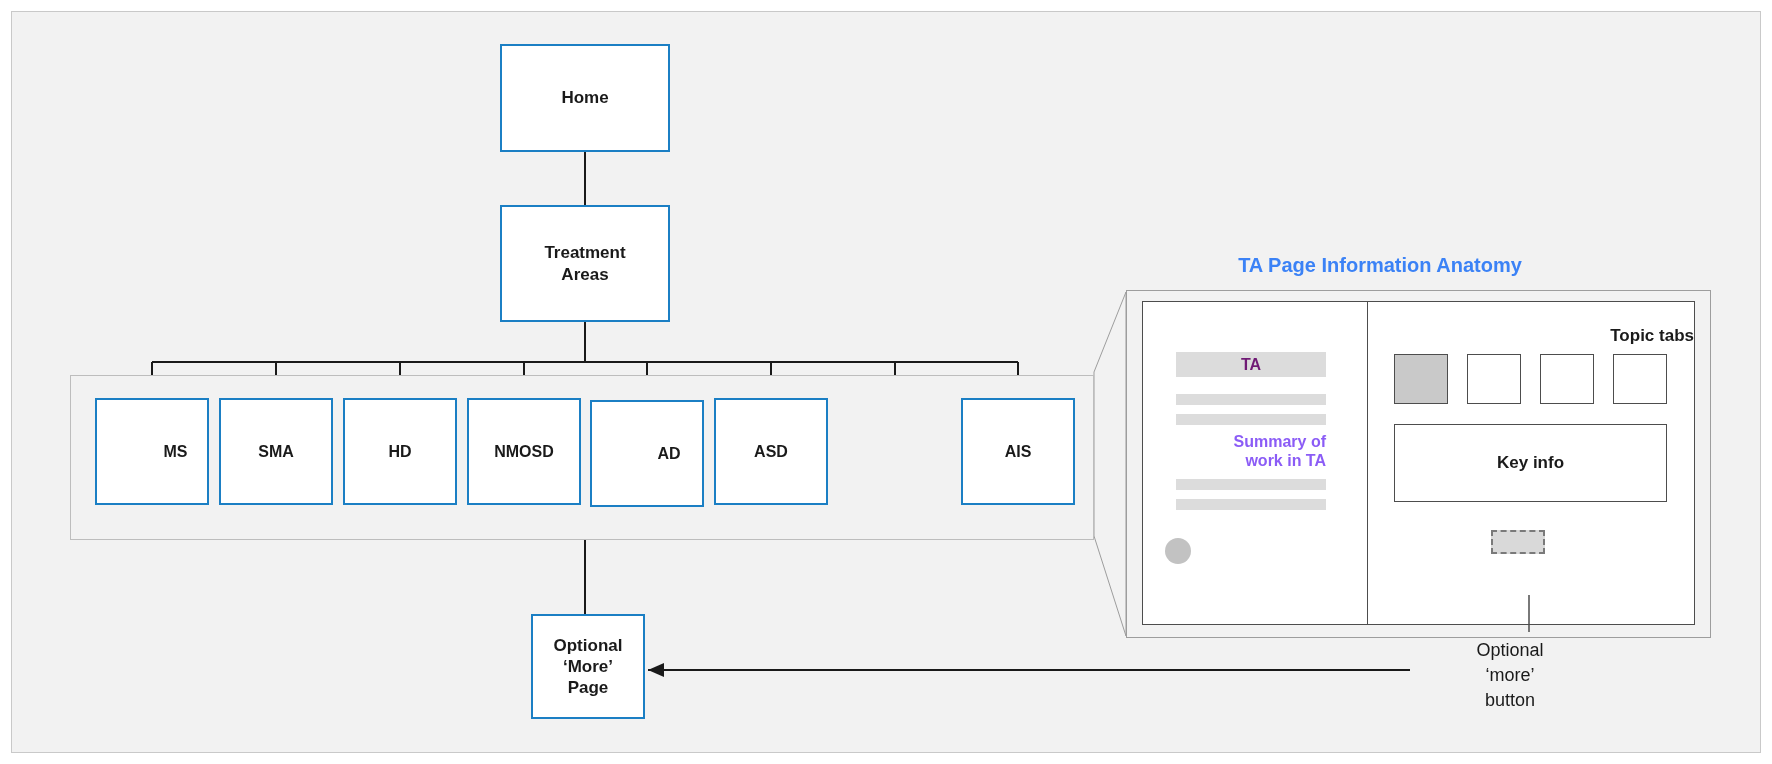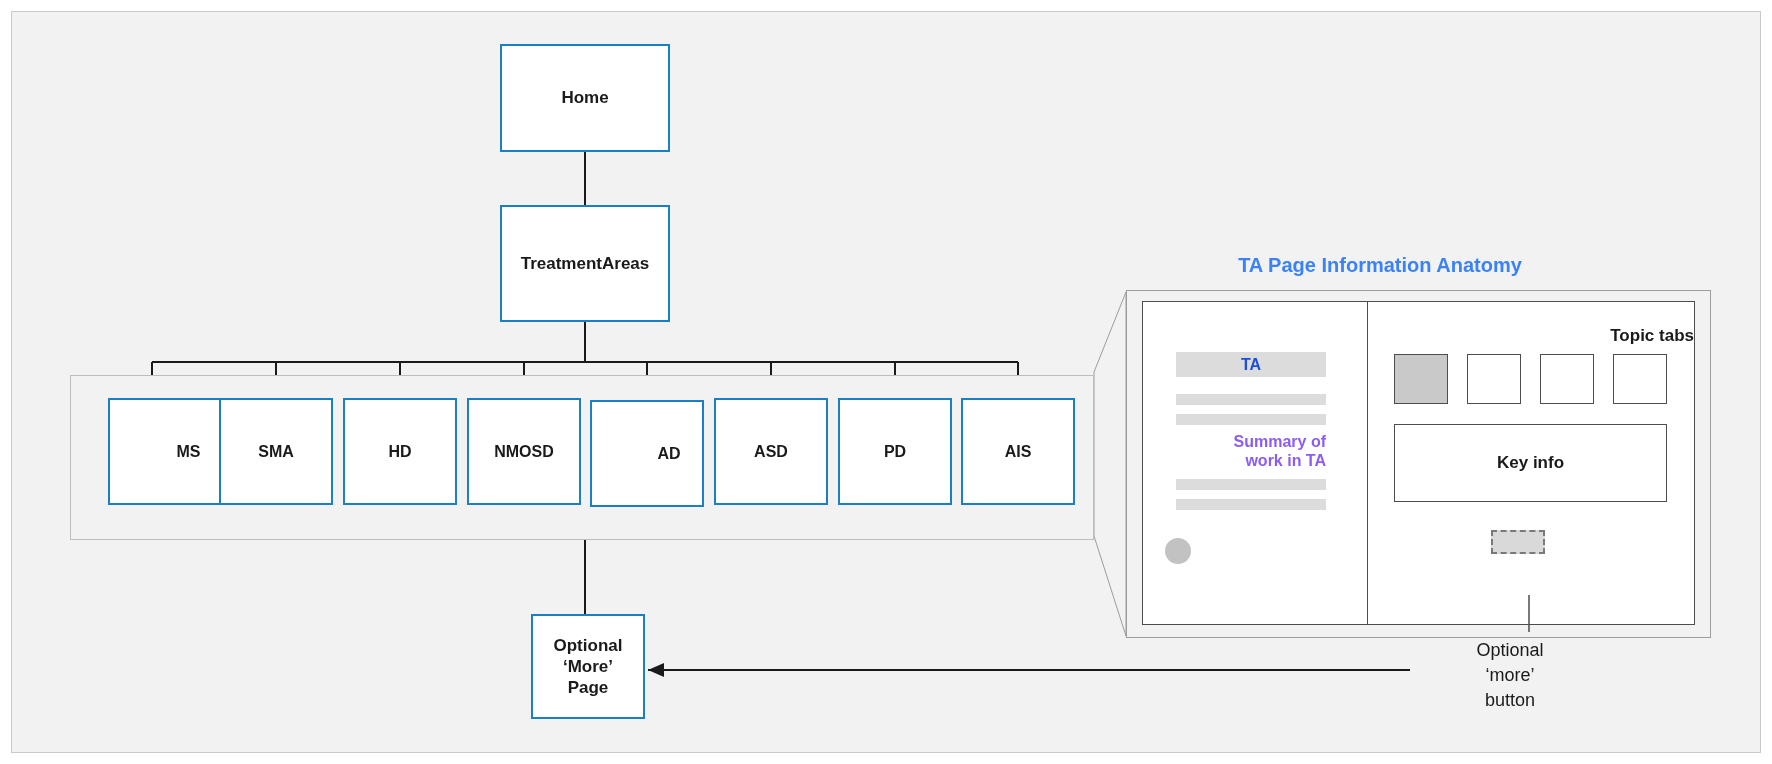--- a/index.html
+++ b/index.html
@@ -112,21 +112,21 @@
     left: 33px;
     top: 50px;
     width: 150px;
     height: 25px;
     background: #dcdcdc;
     display: flex;
     align-items: center;
     justify-content: center;
     font-size: 16px;
     font-weight: bold;
-    color: #1d4ed8;
+    color: #701a75;
   }
   .summary-label {
     position: absolute;
     left: 33px;
     top: 130px;
     width: 150px;
     text-align: right;
     font-size: 16px;
     font-weight: bold;
     color: #8b5cf6;
@@ -241,45 +241,42 @@
     <line x1="1410" y1="670" x2="648" y2="670" stroke="#1a1a1a" stroke-width="1.8"></line>
     <polygon points="648,670 664,663 664,677" fill="#1a1a1a"></polygon>
   </svg>
 
   <div class="ta-row-box"></div>
 
   <div class="node" style="left:500px; top:44px; width:170px; height:108px;">
     <span>Home</span>
   </div>
 
-  <div class="node" style="left:500px; top:205px; width:170px; height:117px; flex-direction:row;">
+  <div class="node" style="left:500px; top:205px; width:170px; height:117px; flex-direction:column;">
     <span>Treatment</span>
     <span>Areas</span>
   </div>
 
-  <div class="node small" style="left:108px; top:398px; width:114px; height:107px;padding-left:47px;">
+  <div class="node small" style="left:95px; top:398px; width:114px; height:107px;padding-left:47px;">
     <span>MS</span>
   </div>
   <div class="node small" style="left:219px; top:398px; width:114px; height:107px;">
     <span>SMA</span>
   </div>
   <div class="node small" style="left:343px; top:398px; width:114px; height:107px;">
     <span>HD</span>
   </div>
   <div class="node small" style="left:467px; top:398px; width:114px; height:107px;">
     <span>NMOSD</span>
   </div>
   <div class="node small" style="left:590px; top:400px; width:114px; height:107px;padding-left:44px;">
     <span>AD</span>
   </div>
   <div class="node small" style="left:714px; top:398px; width:114px; height:107px;">
     <span>ASD</span>
-  </div>
-  <div class="node small" style="left:838px; top:398px; width:114px; height:107px;">
-    <span>PD</span>
   </div>
   <div class="node small" style="left:961px; top:398px; width:114px; height:107px;">
     <span>AIS</span>
   </div>
 
   <div class="node" style="left:531px; top:614px; width:114px; height:105px; flex-direction:column;">
     <span>Optional</span>
     <span>‘More’</span>
     <span>Page</span>
   </div>

